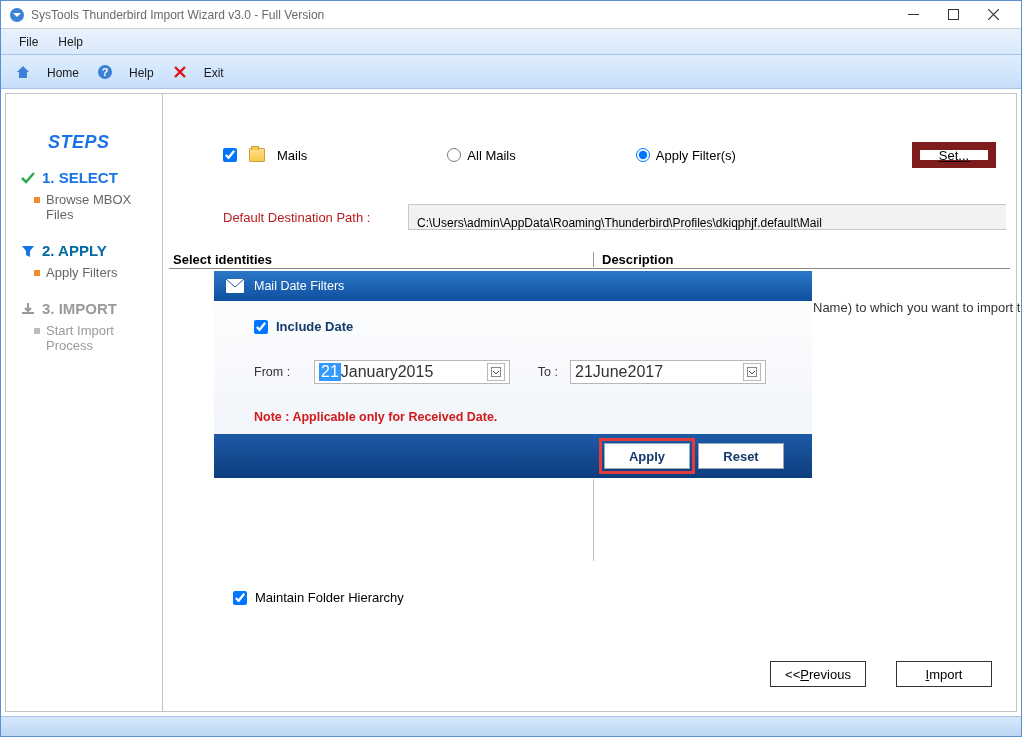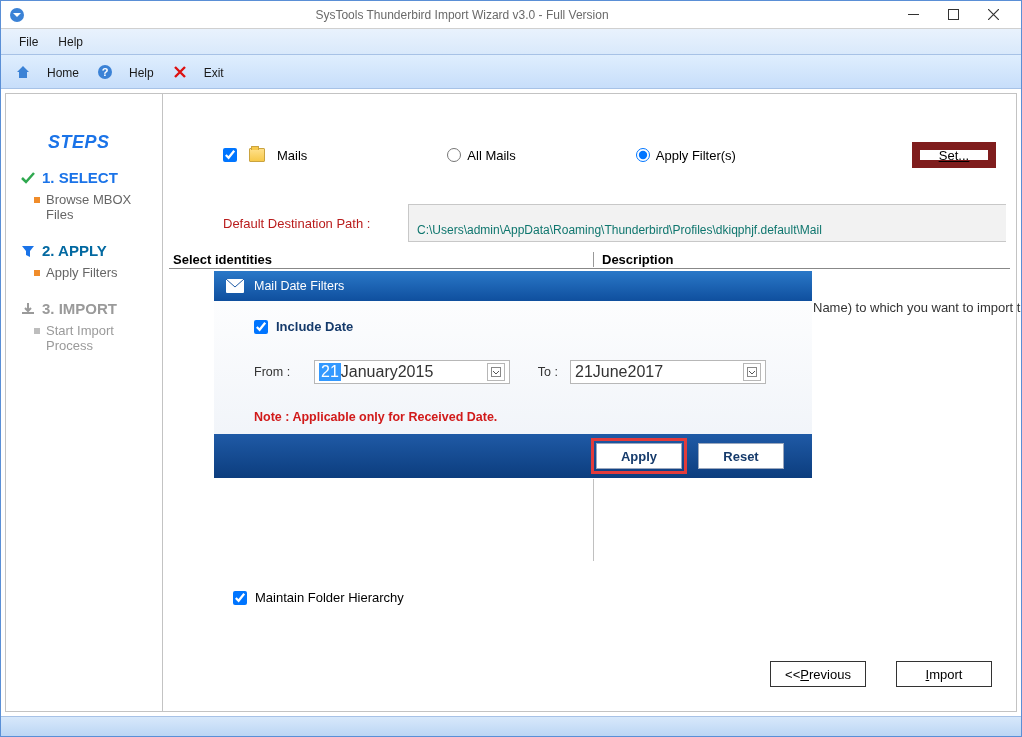--- a/index.html
+++ b/index.html
@@ -1,19 +1,19 @@
 <!DOCTYPE html>
 <html><head>
 <meta charset="utf-8">
 <style>
 * { box-sizing: border-box; margin: 0; padding: 0; font-family: "Segoe UI", Tahoma, sans-serif; }
 body { background: #fff; width: 1022px; height: 737px; overflow: hidden; position: relative; border: 1px solid #5a8fd6; }
 
 
-.titlebar { height: 28px; background: #fff; display: flex; align-items: center; padding: 0 8px; border-bottom: 1px solid #d0d0d0; text-align: center; }
+.titlebar { height: 28px; background: #fff; display: flex; align-items: center; padding: 0 8px; border-bottom: 1px solid #d0d0d0; }
 .titlebar .app-icon { width: 16px; height: 16px; margin-right: 6px; }
 .titlebar .title { font-size: 12px; color: #6a6a6a; flex: 1; }
 .titlebar .win-btn { width: 40px; height: 28px; display: flex; align-items: center; justify-content: center; color: #444; cursor: default; }
 .titlebar .win-btn svg { width: 11px; height: 11px; }
 
 
 .menubar { height: 26px; background: linear-gradient(#e9f2fd,#d9e9fb); display: flex; align-items: center; padding: 0 8px; border-bottom: 1px solid #a7c2e6; }
 .menubar .menu-item { font-size: 12px; color: #1a1a1a; padding: 4px 10px; cursor: default; }
 
 
@@ -47,21 +47,21 @@
 .folder-ico:before{content:"";position:absolute;top:-3px;left:1px;width:6px;height:3px;background:#f7c94a;border:1px solid #caa33f;border-bottom:none;border-radius:1px 1px 0 0;}
 .opt-radio { display:flex;align-items:center;gap:6px;font-size:13px; margin-left: 140px;}
 .opt-radio2 { display:flex;align-items:center;gap:6px;font-size:13px; margin-left: 120px;}
 .opt-radio input, .opt-radio2 input { width:14px;height:14px;}
 .set-btn { margin-left: auto; width: 84px; height: 26px; border: 8px solid #7f1d1d; background:#fff; font-size:13px; display:flex;align-items:center;justify-content:center; cursor:default;}
 .set-btn span { text-decoration: underline; text-decoration-thickness:1px;}
 
 
 .destrow { position:absolute; top: 110px; left: 60px; right: 10px; display:flex; align-items:center; gap:10px;}
 .destrow .lbl { font-size: 13px; color:#b91c1c; width: 175px;}
-.destrow .pathbox { flex:1; height:26px; border:1px solid #c8c8c8; background:#f2f2f2; font-size:12px; color:#0f766e; padding:18px 8px; border-right:none;}
+.destrow .pathbox { flex:1; height:26px; border:1px solid #c8c8c8; background:#f2f2f2; font-size:12px; color:#000000; padding:11px 8px; border-right:none;}
 
 
 .sect-headers { position:absolute; top:158px; left:0; right:0; display:flex;}
 .sect-headers .h1 { width: 430px; padding-left: 10px; font-weight:700; font-size:13px;}
 .sect-headers .h2 { font-weight:700; font-size:13px; border-left:1px solid #999;padding-left:8px;}
 .hdr-underline{position:absolute;top:174px;left:6px;right:6px;height:1px;background:#888;}
 
 
 .coldiv { position:absolute; top:176px; bottom:150px; left:430px; width:1px; background:#c0c0c0;}
 .desc-text { position:absolute; top:206px; left:650px; right:0; font-size:13px; color:#333; white-space:nowrap;}
@@ -73,21 +73,21 @@
 .dlg-body { padding: 18px 30px 10px 40px; }
 .inc-row { display:flex; align-items:center; gap:8px; font-size:13px; font-weight:600; color:#153a6b;}
 .inc-row input{width:14px;height:14px;}
 .date-row { display:flex; align-items:center; gap:12px; margin-top:26px; font-size:12.5px; color:#333;}
 .date-row .lbl { width:48px;}
 .datebox { width:196px; height:24px; border:1px solid #b7b7b7; background:#fff; display:flex; align-items:center; padding:0 4px; font-size:16px; gap:0;}
 .datebox .day.sel { background:#3399ff; color:#fff; padding:0 2px;}
 .datebox .spacer{flex:1;}
 .datebox .dd { width:18px;height:18px;border:1px solid #b7b7b7;display:flex;align-items:center;justify-content:center;}
 .note { color:#d11a1a; font-size:12.5px; margin-top:26px; font-weight:600;}
-.dlg-foot { height:44px; background:linear-gradient(#1f5aa6,#0c3d7e); display:flex; align-items:center; justify-content:flex-end; gap:16px; padding:0 28px;}
+.dlg-foot { height:44px; background:linear-gradient(#1f5aa6,#0c3d7e); display:flex; align-items:center; justify-content:flex-end; gap:8px; padding:0 28px;}
 .dlg-btn { width:86px; height:26px; background:#fff; border:1px solid #9aa7bd; font-size:13px; font-weight:700; color:#153a6b; display:flex;align-items:center;justify-content:center; cursor:default;}
 .dlg-btn.apply { outline:3px solid #e23b3b; outline-offset:2px;}
 
 
 .maint { position:absolute; bottom:106px; left:70px; display:flex; align-items:center; gap:8px; font-size:13px;}
 .maint input{width:14px;height:14px;}
 
 
 .bottom-nav { position:absolute; bottom:24px; right:24px; display:flex; gap:30px;}
 .nav-btn { width:96px; height:26px; border:1px solid #333; background:#fff; font-size:13px; display:flex;align-items:center;justify-content:center;cursor:default;}

